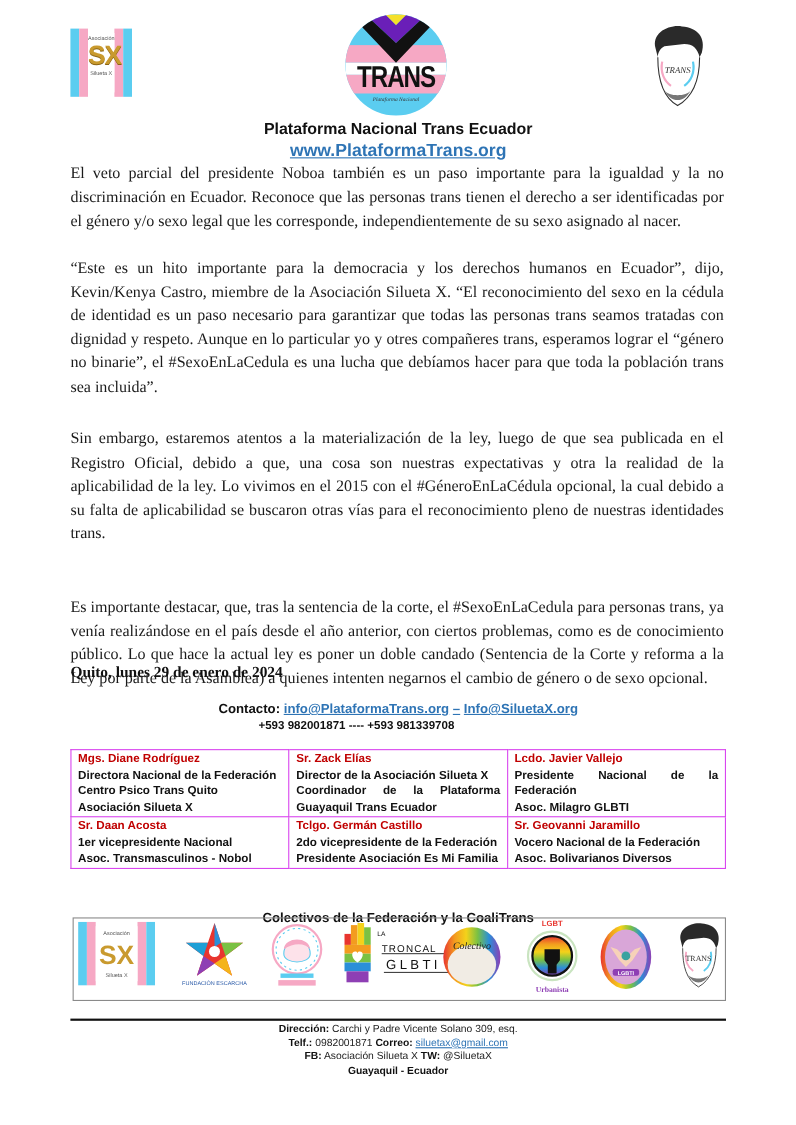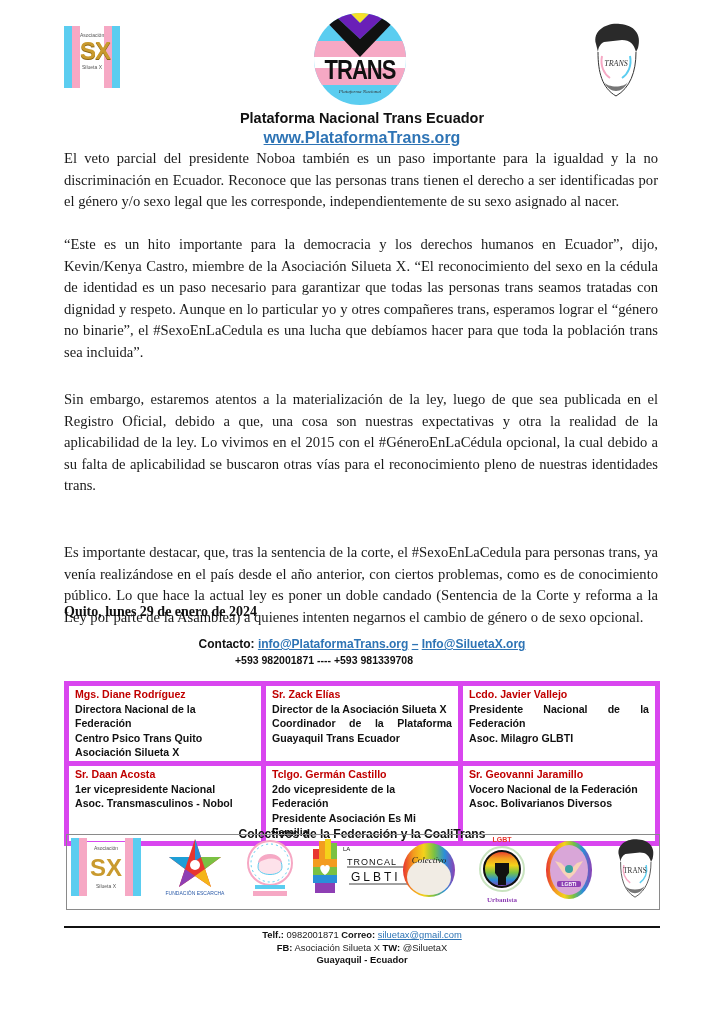--- a/index.html
+++ b/index.html
@@ -41,21 +41,21 @@
   .p3 { top: 389px; }
   .p4 { top: 498px; margin-top: 44px; }
 
   .date { position: absolute; left: 64px; top: 604px; font-weight: bold; font-size: 14px; color: #111; }
 
   .contact { position: absolute; left: 0; width: 724px; top: 637px; text-align: center; font-family: "Liberation Sans", sans-serif; font-weight: bold; font-size: 12px; color: #111; }
   .contact a { color: #2e74b5; text-decoration: underline; }
   .phones { position: absolute; left: 0; width: 648px; top: 654px; text-align: center; font-family: "Liberation Sans", sans-serif; font-weight: bold; font-size: 10.5px; color: #111; }
 
   table.signers { position: absolute; left: 64px; top: 681px; width: 596px; border-collapse: collapse; font-family: "Liberation Sans", sans-serif; font-weight: bold; font-size: 10.6px; line-height: 14.6px; color: #111; }
-  table.signers td { border: 5px solid #d946ef; vertical-align: top; padding: 1px 6px 1px 6px; width: 33.33%; }
+  table.signers td { border: 1px solid #d946ef; vertical-align: top; padding: 1px 6px 1px 6px; width: 33.33%; }
   table.signers .name { color: #c00000; }
   .justified { text-align: justify; text-align-last: justify; }
 
   .colectivos-title { position: absolute; left: 0; width: 724px; top: 805px; text-align: center; font-family: "Liberation Sans", sans-serif; font-weight: bold; font-size: 12px; color: #111; margin-top: 22px; }
 
   .logo-strip { position: absolute; left: 66px; top: 834px; width: 594px; height: 76px; border: 1px solid #8a8a8a; }
   .strip-logo { position: absolute; top: 2px; }
 
   .footer-rule { position: absolute; left: 64px; top: 926px; width: 596px; height: 2px; background: #111; }
   .footer { position: absolute; left: 0; width: 724px; top: 929px; text-align: center; font-family: "Liberation Sans", sans-serif; font-size: 9.4px; line-height: 12.5px; color: #222; }
@@ -278,20 +278,24 @@
       <path d="M16,34 C14,44 18,52 24,56" fill="none" stroke="#f6a8c4" stroke-width="2"></path>
       <path d="M44,34 C46,44 42,52 36,56" fill="none" stroke="#5bcdf0" stroke-width="2"></path>
       <text x="30" y="44" text-anchor="middle" font-family="Liberation Serif, serif" font-size="9" fill="#333">TRANS</text>
     </svg>
   </div>
 </div>
 
 <div class="footer-rule"></div>
 <div class="footer">
   <div>
+    <b>Dirección:</b>
+    <span>Carchi y Padre Vicente Solano 309, esq.</span>
+  </div>
+  <div>
     <b>Telf.:</b>
     <span>0982001871</span>
     <b>Correo:</b>
     <a>siluetax@gmail.com</a>
   </div>
   <div>
     <b>FB:</b>
     <span>Asociación Silueta X</span>
     <b>TW:</b>
     <span>@SiluetaX</span>

